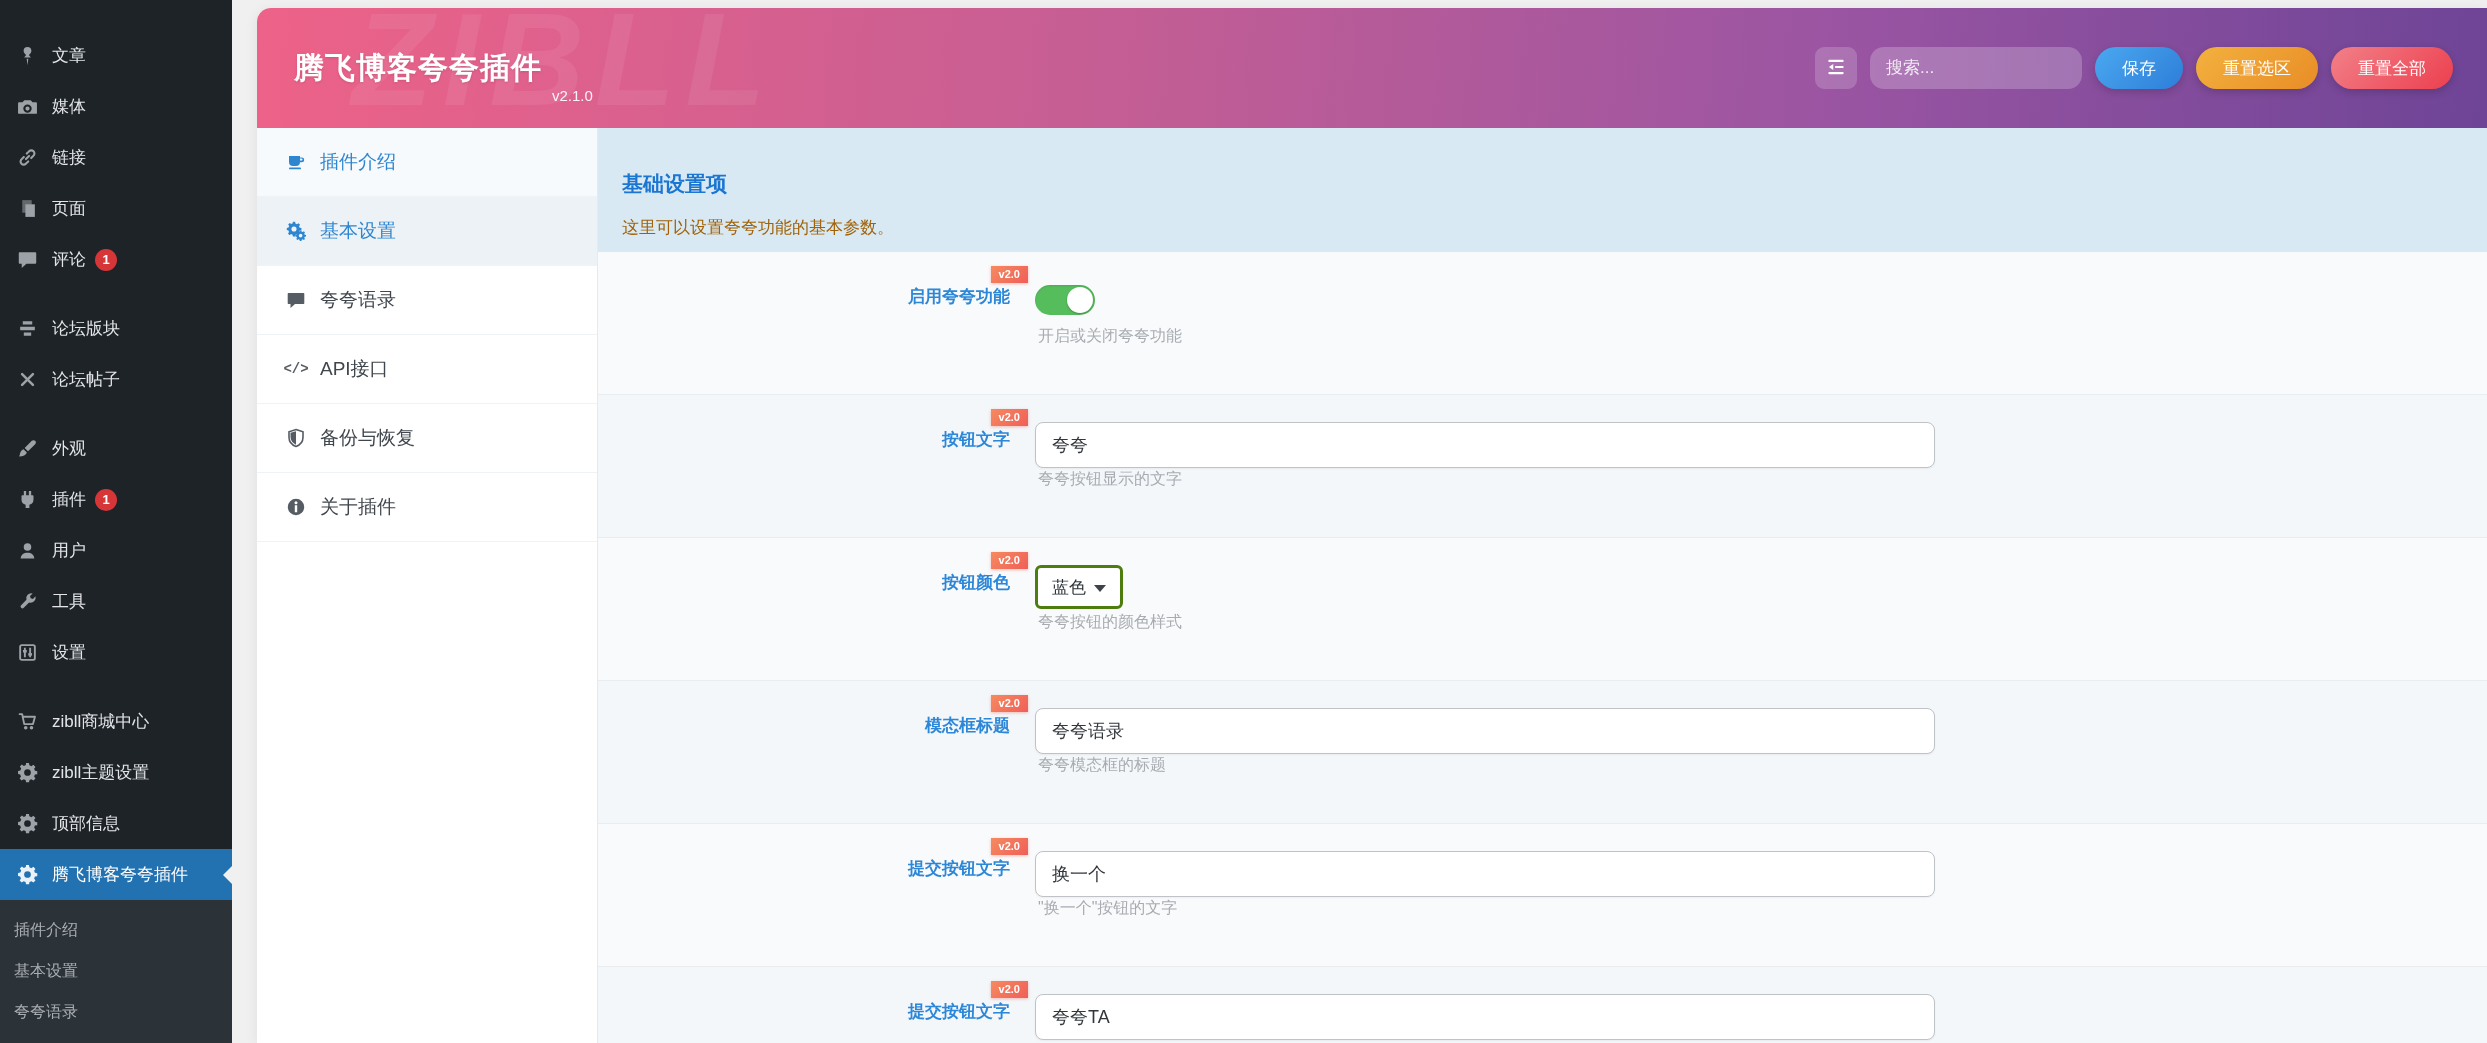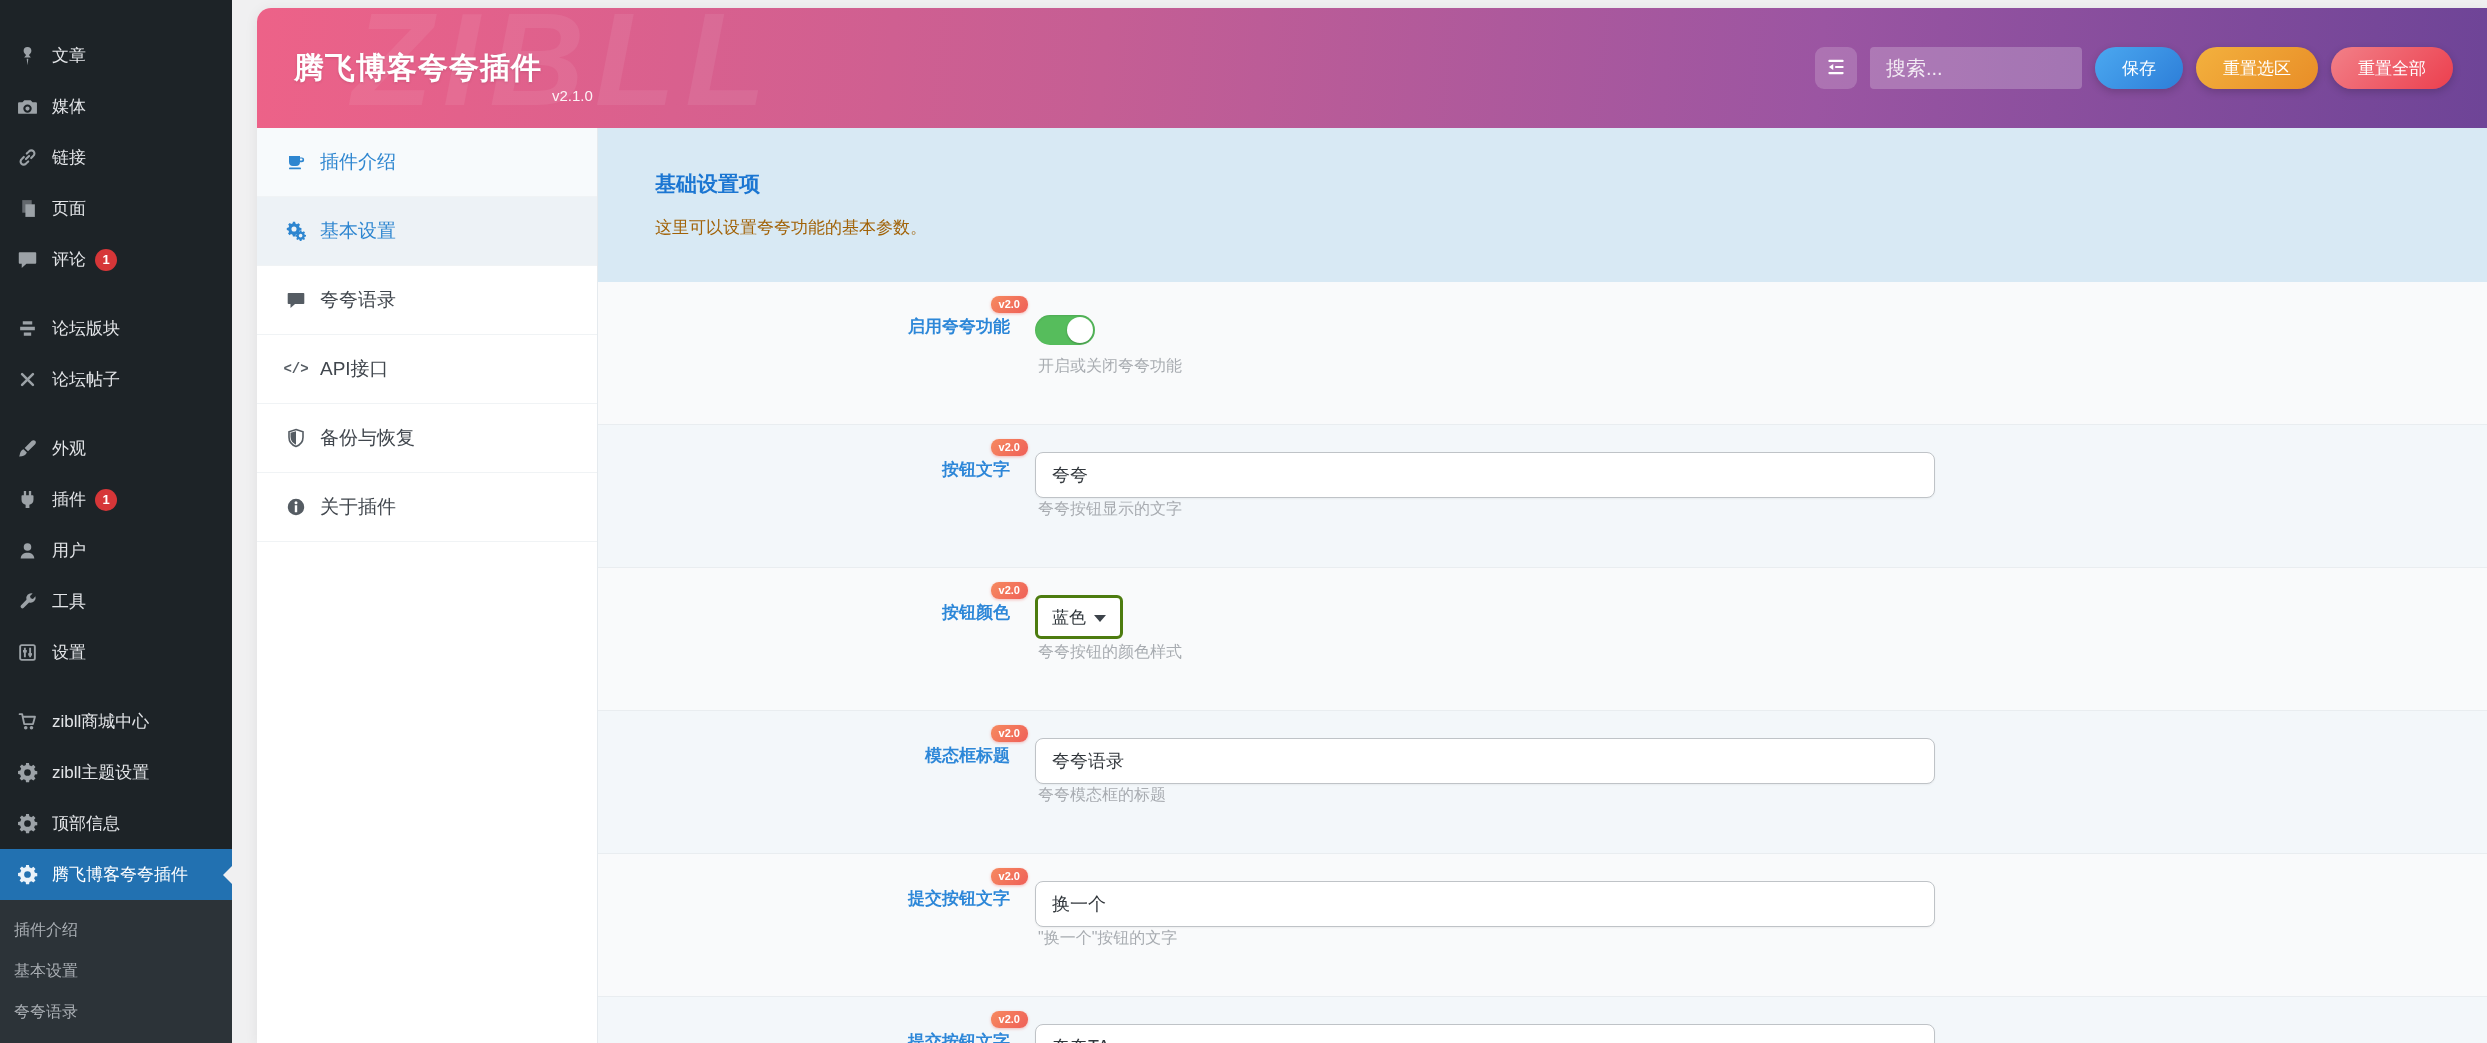--- a/index.html
+++ b/index.html
@@ -41,22 +41,22 @@
     display:flex; align-items:center; }
   .ph-title { color:#fff; font-size:30px; font-weight:bold; letter-spacing:1px;
     text-shadow:0 1px 3px rgba(0,0,0,.12); }
   .ph-version { color:rgba(255,255,255,.92); font-size:15px; margin-left:10px;
     align-self:flex-end; padding-bottom:24px; }
   .ph-controls { position:absolute; right:34px; top:0; height:120px;
     display:flex; align-items:center; gap:13px; }
   .icon-btn { width:42px; height:42px; border:none; border-radius:9px;
     background:rgba(255,255,255,.18); display:flex; align-items:center;
     justify-content:center; cursor:pointer; }
-  .hsearch { width:212px; height:42px; border:none; border-radius:4px;
-    background:rgba(255,255,255,.22); color:#fff; font-size:20px; padding:0 16px;
+  .hsearch { width:212px; height:42px; border:none; border-radius:14px;
+    background:rgba(255,255,255,.22); color:#fff; font-size:17px; padding:0 16px;
     font-family:"Liberation Sans",sans-serif; }
   .hsearch::placeholder { color:rgba(255,255,255,.85); }
   .pill { height:42px; border:none; border-radius:21px; color:#fff; font-size:17px;
     padding:0 27px; cursor:pointer; font-family:"Liberation Sans",sans-serif;
     box-shadow:0 3px 8px rgba(0,0,0,.18); }
   .pill.save { background:linear-gradient(135deg,#4ba8f0,#2d7ed8); }
   .pill.reset-sec { background:linear-gradient(135deg,#f3b13e,#e88d27); }
   .pill.reset-all { background:linear-gradient(135deg,#f28088,#ec3f4e); }
 
   .cbody { display:flex; height:915px; }
@@ -70,30 +70,30 @@
   .nav-item .nico { width:22px; display:flex; justify-content:center; color:#555c63; }
   .nav-item .nico svg { width:20px; height:20px; }
   .nav-item.first { background:#f7fafc; color:#2e86d0; }
   .nav-item.first .nico { color:#2e86d0; }
   .nav-item.active { background:#edf2f6; color:#2e86d0; }
   .nav-item.active .nico { color:#2e86d0; }
   .code-glyph { font-family:"Liberation Mono",monospace; font-size:14px; font-weight:bold; }
 
   
   .content { flex:1; background:#fff; }
-  .section-head { height:154px; background:#d8e9f4; padding:42px 0 0 57px; }
+  .section-head { height:124px; background:#d8e9f4; padding:42px 0 0 24px; }
   .section-title { color:#1b76d2; font-size:21px; font-weight:bold; }
   .section-desc { margin-top:18px; color:#a16207; font-size:17px; }
 
   .frow { position:relative; height:143px; border-bottom:1px solid #e9edf0;
     background:#f9fafb; }
   .frow.alt { background:#f3f7fa; }
   .flabel-wrap { position:absolute; left:0; top:12px; width:412px; text-align:right; }
   .fbadge { display:inline-block; margin-right:-18px; background:linear-gradient(135deg,#f68a60,#ef5f58);
-    color:#fff; font-size:11px; font-weight:bold; padding:2px 8px 3px; border-radius:8px;
+    color:#fff; font-size:11px; font-weight:bold; padding:2px 8px 3px; border-radius:0;
     box-shadow:0 1px 3px rgba(239,95,88,.4); }
   .flabel { margin-top:2px; color:#2d87d8; font-size:17px; font-weight:bold; }
   .fctrl { position:absolute; left:437px; top:27px; }
   .fdesc { position:absolute; left:440px; top:74px; color:#a8acb1; font-size:16px; }
 
   .toggle { width:60px; height:30px; border-radius:15px; background:#56bd5c;
     position:relative; cursor:pointer; margin-top:3px;
     box-shadow:inset 0 1px 2px rgba(0,0,0,.1); }
   .toggle .knob { position:absolute; right:2px; top:2px; width:26px; height:26px;
     border-radius:50%; background:#fff; box-shadow:0 1px 2px rgba(0,0,0,.25); }

